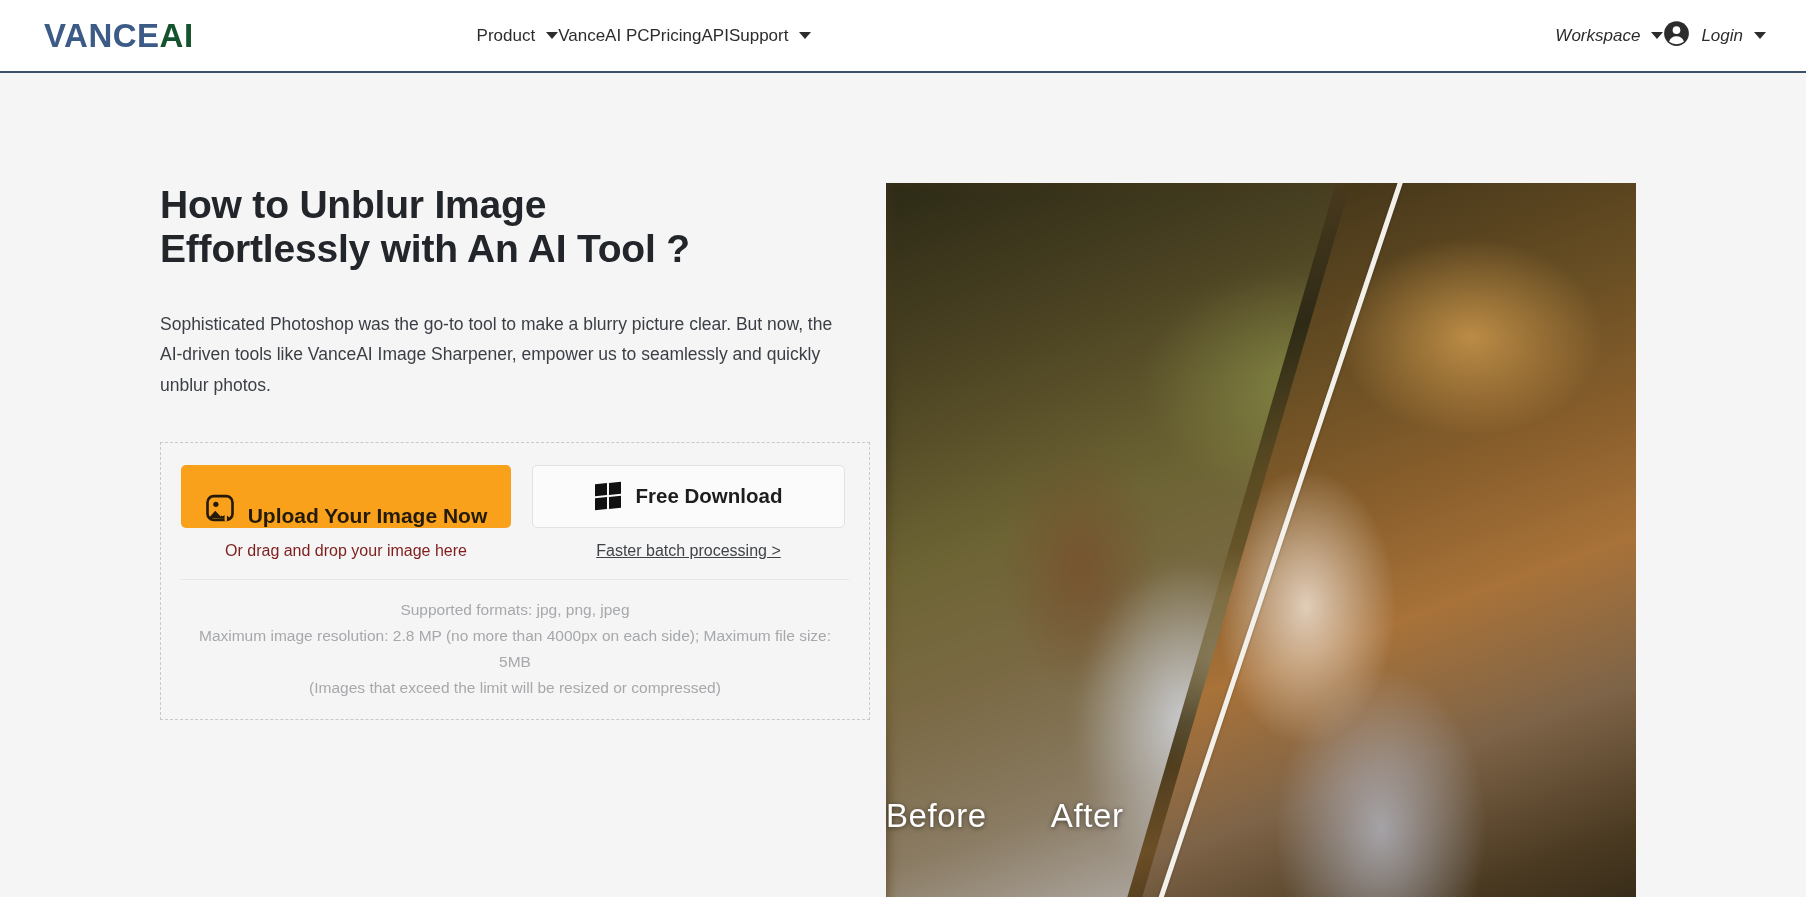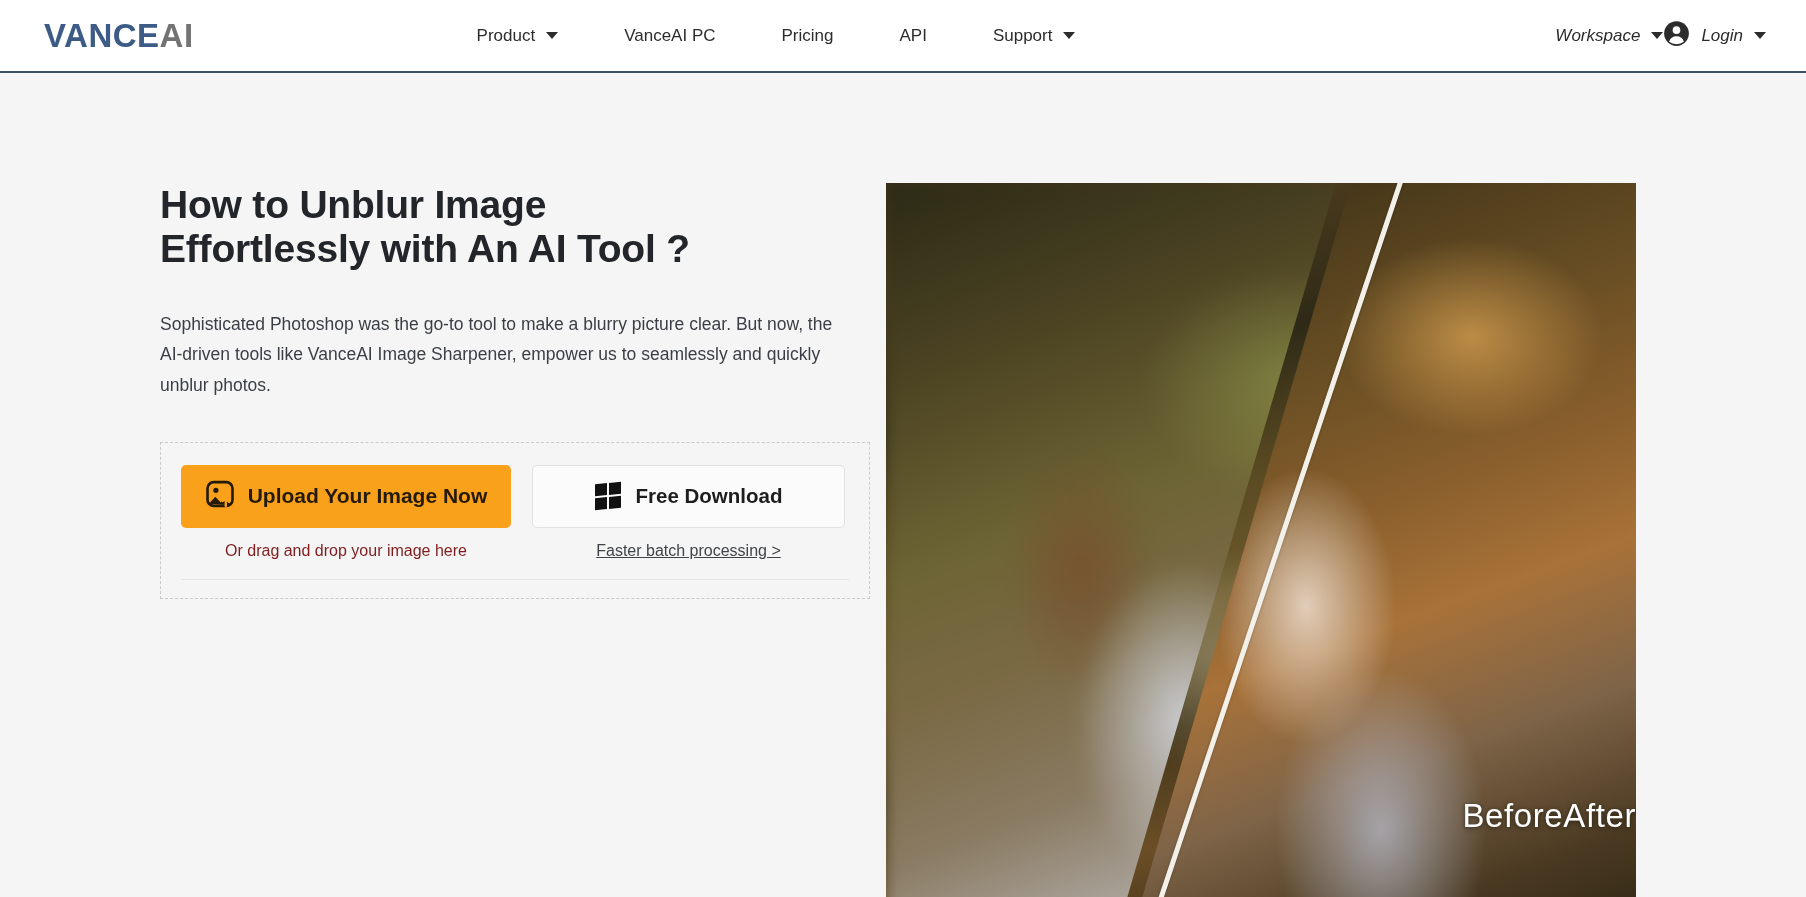--- a/index.html
+++ b/index.html
@@ -31,26 +31,25 @@
   .logo {
     font-size: 33px;
     font-weight: 700;
     letter-spacing: 0.5px;
     white-space: nowrap;
     display: flex;
     align-items: center;
     line-height: 1;
   }
   .logo-vance { color: #3c5b86; text-align: right; }
-  .logo-ai { color: #737373; }
+  .logo-ai { color: #14532d; }
 
   .main-nav {
     display: flex;
     align-items: center;
-    gap: 66px;
     margin-left: 283px;
   }
 
   .nav-item {
     display: flex;
     align-items: center;
     gap: 11px;
     font-size: 17px;
     color: #2c2c2c;
     cursor: pointer;
@@ -127,21 +126,21 @@
   .dz-col-upload { width: 330px; }
   .dz-col-download { width: 313px; }
 
   .btn-upload {
     width: 330px;
     height: 63px;
     background: #faa11b;
     border: none;
     border-radius: 5px;
     display: flex;
-    align-items: center;
+    align-items: flex-end;
     justify-content: center;
     gap: 13px;
     cursor: pointer;
     color: #231a09;
     font-family: "Liberation Sans", sans-serif;
     font-size: 21px;
     font-weight: 700;
     white-space: nowrap;
   }
 
@@ -273,21 +272,22 @@
     transform-origin: center;
     box-shadow: 0 0 3px rgba(0,0,0,0.25);
   }
 
   .ba-labels {
     position: absolute;
     left: 0;
     bottom: 118px;
     width: 100%;
     display: flex;
-    justify-content: flex-end;
+    justify-content: flex-start;
+    gap: 64px;
     pointer-events: none;
   }
 
   .ba-label {
     color: #ffffff;
     font-size: 33px;
     font-weight: 400;
     letter-spacing: 0.6px;
     text-shadow: 0 1px 5px rgba(0,0,0,0.55);
     white-space: nowrap;
@@ -382,20 +382,25 @@
             </span>
             <span>Free Download</span>
           </button>
           <a class="dz-link">Faster batch processing &gt;</a>
         </div>
 
       </div>
 
       <div class="dz-divider"></div>
 
+      <div class="dz-notes">
+        <div>Supported formats: jpg, png, jpeg</div>
+        <div>Maximum image resolution: 2.8 MP (no more than 4000px on each side); Maximum file size: 5MB</div>
+        <div>(Images that exceed the limit will be resized or compressed)</div>
+      </div>
 
     </div>
   </div>
 
   <div class="ba-wrap">
     <div class="ba-img"></div>
     <div class="ba-before"></div>
     <div class="ba-after"></div>
     <div class="ba-divider"></div>
     <div class="ba-labels">

